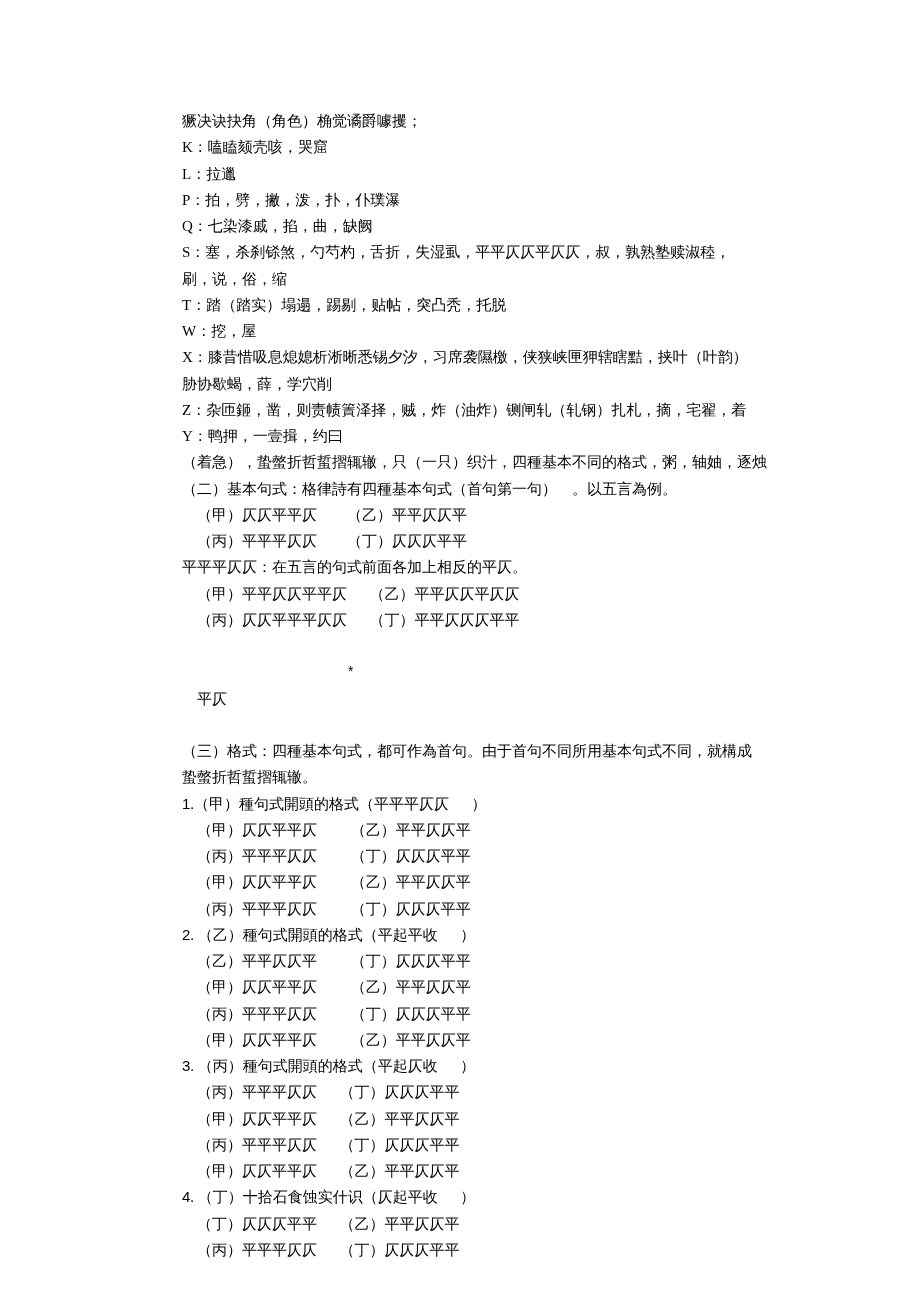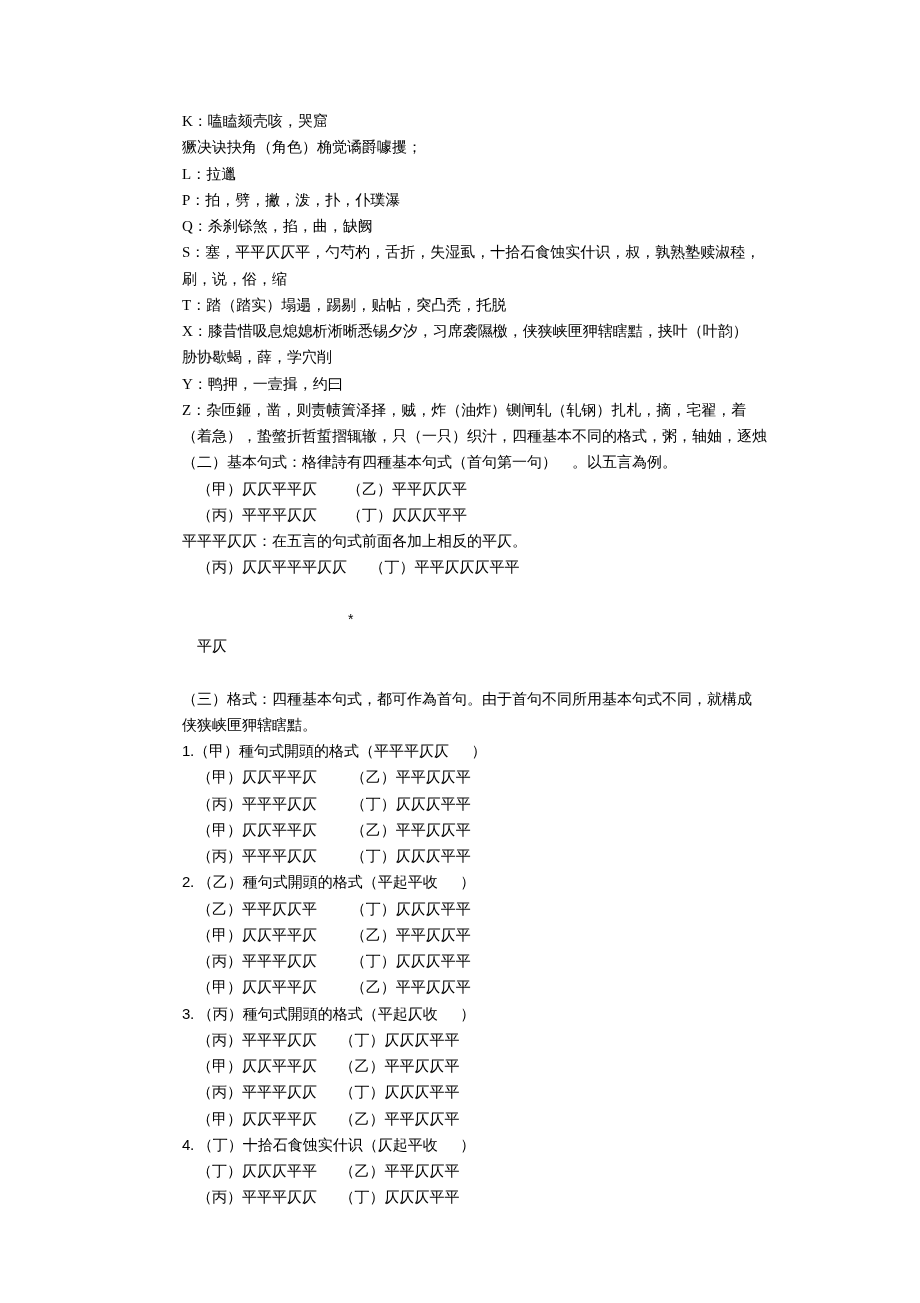--- a/index.html
+++ b/index.html
@@ -28,44 +28,46 @@
     font-size: 14px;
   }
   .indent1 { padding-left: 15px; }
   .sans { font-family: Arial, "Microsoft YaHei", sans-serif; }
   .rel { position: relative; }
 </style>
 </head>
 <body>
 
 <div class="page">
+  <div class="line">獗决诀抉角（角色）桷觉谲爵噱攫；</div>
   <div class="line">K：嗑瞌颏壳咳，哭窟</div>
-  <div class="line">獗决诀抉角（角色）桷觉谲爵噱攫；</div>
   <div class="line">L：拉邋</div>
   <div class="line">P：拍，劈，撇，泼，扑，仆璞瀑</div>
-  <div class="line">Q：杀刹铩煞，掐，曲，缺阙</div>
-  <div class="line">S：塞，平平仄仄平，勺芍杓，舌折，失湿虱，十拾石食蚀实什识，叔，孰熟塾赎淑稑，</div>
+  <div class="line">Q：七染漆戚，掐，曲，缺阙</div>
+  <div class="line">S：塞，杀刹铩煞，勺芍杓，舌折，失湿虱，平平仄仄平仄仄，叔，孰熟塾赎淑稑，</div>
   <div class="line">刷，说，俗，缩</div>
   <div class="line">T：踏（踏实）塌遢，踢剔，贴帖，突凸秃，托脱</div>
+  <div class="line">W：挖，屋</div>
   <div class="line">X：膝昔惜吸息熄媳析淅晰悉锡夕汐，习席袭隰檄，侠狭峡匣狎辖瞎黠，挟叶（叶韵）</div>
   <div class="line">胁协歇蝎，薛，学穴削</div>
+  <div class="line">Z：杂匝鉔，凿，则责帻簀泽择，贼，炸（油炸）铡闸轧（轧钢）扎札，摘，宅翟，着</div>
   <div class="line">Y：鸭押，一壹揖，约曰</div>
-  <div class="line">Z：杂匝鉔，凿，则责帻簀泽择，贼，炸（油炸）铡闸轧（轧钢）扎札，摘，宅翟，着</div>
   <div class="line">（着急），蛰螫折哲蜇摺辄辙，只（一只）织汁，四種基本不同的格式，粥，轴妯，逐烛</div>
   <div class="line">（二）基本句式：格律詩有四種基本句式（首句第一句）    。以五言為例。</div>
   <div class="line indent1">（甲）仄仄平平仄        （乙）平平仄仄平</div>
   <div class="line indent1">（丙）平平平仄仄        （丁）仄仄仄平平</div>
   <div class="line">平平平仄仄：在五言的句式前面各加上相反的平仄。</div>
+  <div class="line indent1">（甲）平平仄仄平平仄      （乙）平平仄仄平仄仄</div>
   <div class="line indent1">（丙）仄仄平平平仄仄      （丁）平平仄仄仄平平</div>
   <div class="line rel">
     <span class="star">*</span>
     <span>平仄</span>
   </div>
   <div class="line">（三）格式：四種基本句式，都可作為首句。由于首句不同所用基本句式不同，就構成</div>
-  <div class="line">侠狭峡匣狎辖瞎黠。</div>
+  <div class="line">蛰螫折哲蜇摺辄辙。</div>
   <div class="line"><span class="sans">1</span><span>.（甲）種句式開頭的格式（平平平仄仄      ）</span></div>
   <div class="line indent1">（甲）仄仄平平仄         （乙）平平仄仄平</div>
   <div class="line indent1">（丙）平平平仄仄         （丁）仄仄仄平平</div>
   <div class="line indent1">（甲）仄仄平平仄         （乙）平平仄仄平</div>
   <div class="line indent1">（丙）平平平仄仄         （丁）仄仄仄平平</div>
   <div class="line"><span class="sans">2</span><span>. （乙）種句式開頭的格式（平起平收      ）</span></div>
   <div class="line indent1">（乙）平平仄仄平         （丁）仄仄仄平平</div>
   <div class="line indent1">（甲）仄仄平平仄         （乙）平平仄仄平</div>
   <div class="line indent1">（丙）平平平仄仄         （丁）仄仄仄平平</div>
   <div class="line indent1">（甲）仄仄平平仄         （乙）平平仄仄平</div>

